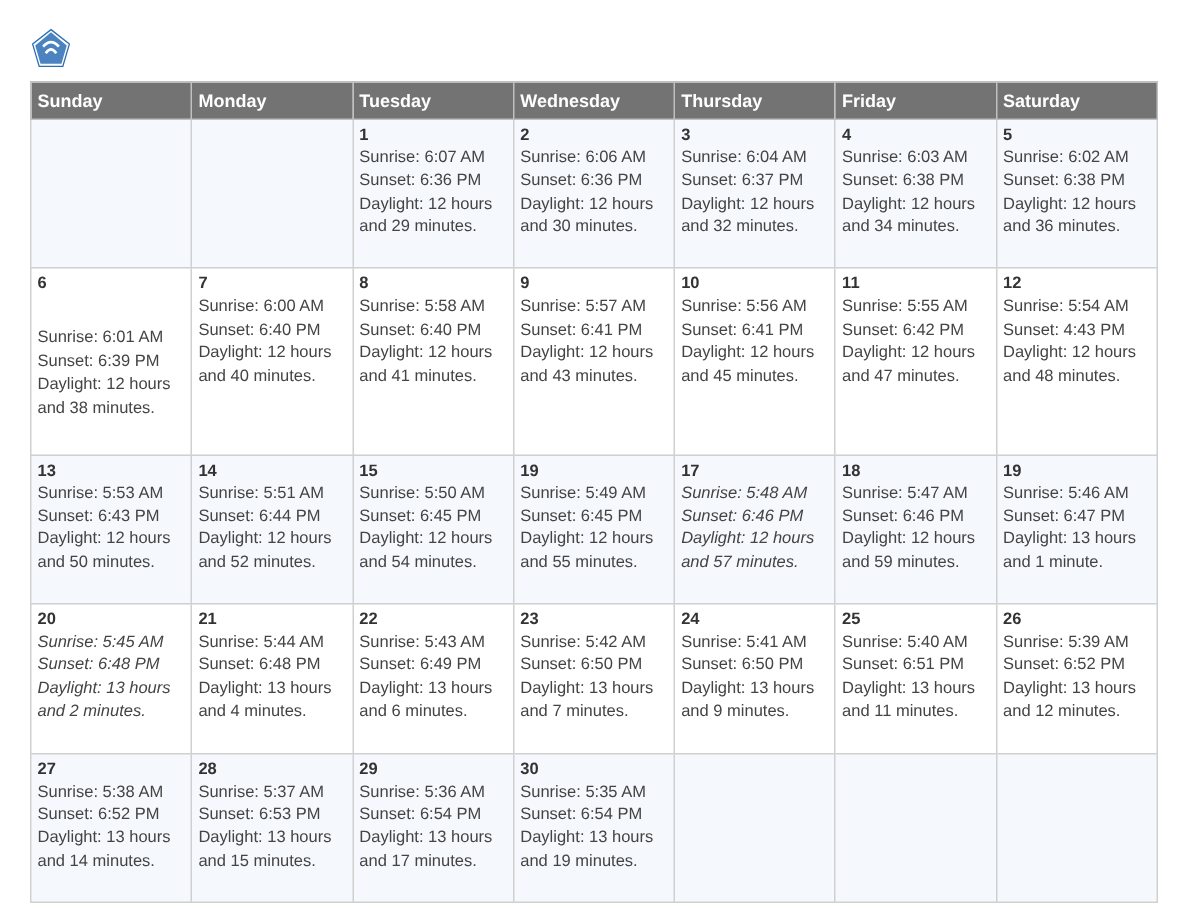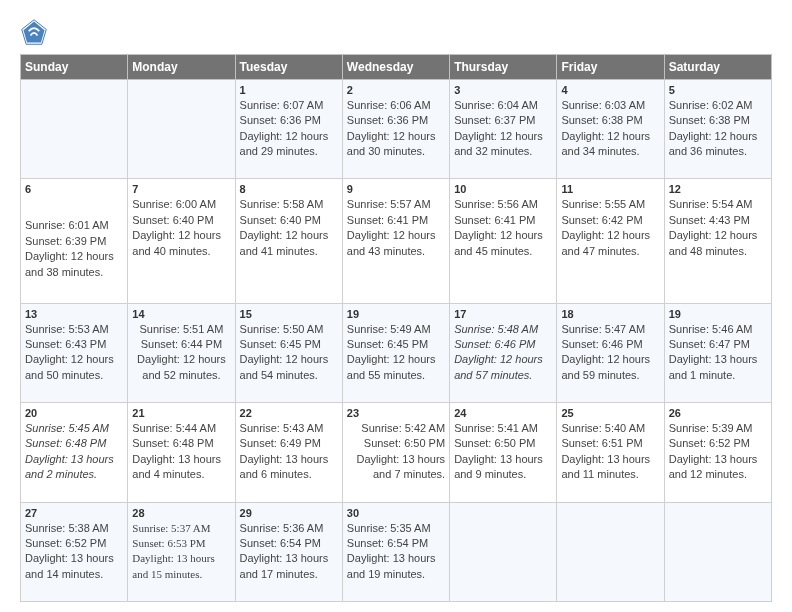--- a/index.html
+++ b/index.html
@@ -231,21 +231,21 @@
         <tr>
           <td>
             <span class="day-num">13</span>
             <div class="cell-info" style="white-space: pre-line;">Sunrise: 5:53 AM
 Sunset: 6:43 PM
 Daylight: 12 hours
 and 50 minutes.</div>
           </td>
           <td>
             <span class="day-num">14</span>
-            <div class="cell-info" style="white-space: pre-line; text-align: center;">Sunrise: 5:51 AM
+            <div class="cell-info" style="white-space: pre-line;">Sunrise: 5:51 AM
 Sunset: 6:44 PM
 Daylight: 12 hours
 and 52 minutes.</div>
           </td>
           <td>
             <span class="day-num">15</span>
             <div class="cell-info" style="white-space: pre-line;">Sunrise: 5:50 AM
 Sunset: 6:45 PM
 Daylight: 12 hours
 and 54 minutes.</div>
@@ -296,21 +296,21 @@
           </td>
           <td>
             <span class="day-num">22</span>
             <div class="cell-info" style="white-space: pre-line;">Sunrise: 5:43 AM
 Sunset: 6:49 PM
 Daylight: 13 hours
 and 6 minutes.</div>
           </td>
           <td>
             <span class="day-num">23</span>
-            <div class="cell-info" style="white-space: pre-line; text-align: right;">Sunrise: 5:42 AM
+            <div class="cell-info" style="white-space: pre-line;">Sunrise: 5:42 AM
 Sunset: 6:50 PM
 Daylight: 13 hours
 and 7 minutes.</div>
           </td>
           <td>
             <span class="day-num">24</span>
             <div class="cell-info" style="white-space: pre-line;">Sunrise: 5:41 AM
 Sunset: 6:50 PM
 Daylight: 13 hours
 and 9 minutes.</div>
@@ -333,21 +333,21 @@
         <tr>
           <td>
             <span class="day-num">27</span>
             <div class="cell-info" style="white-space: pre-line;">Sunrise: 5:38 AM
 Sunset: 6:52 PM
 Daylight: 13 hours
 and 14 minutes.</div>
           </td>
           <td>
             <span class="day-num">28</span>
-            <div class="cell-info" style="white-space: pre-line; font-family: Liberation Serif, serif;">Sunrise: 5:37 AM
+            <div class="cell-info" style="white-space: pre-line;">Sunrise: 5:37 AM
 Sunset: 6:53 PM
 Daylight: 13 hours
 and 15 minutes.</div>
           </td>
           <td>
             <span class="day-num">29</span>
             <div class="cell-info" style="white-space: pre-line;">Sunrise: 5:36 AM
 Sunset: 6:54 PM
 Daylight: 13 hours
 and 17 minutes.</div>

